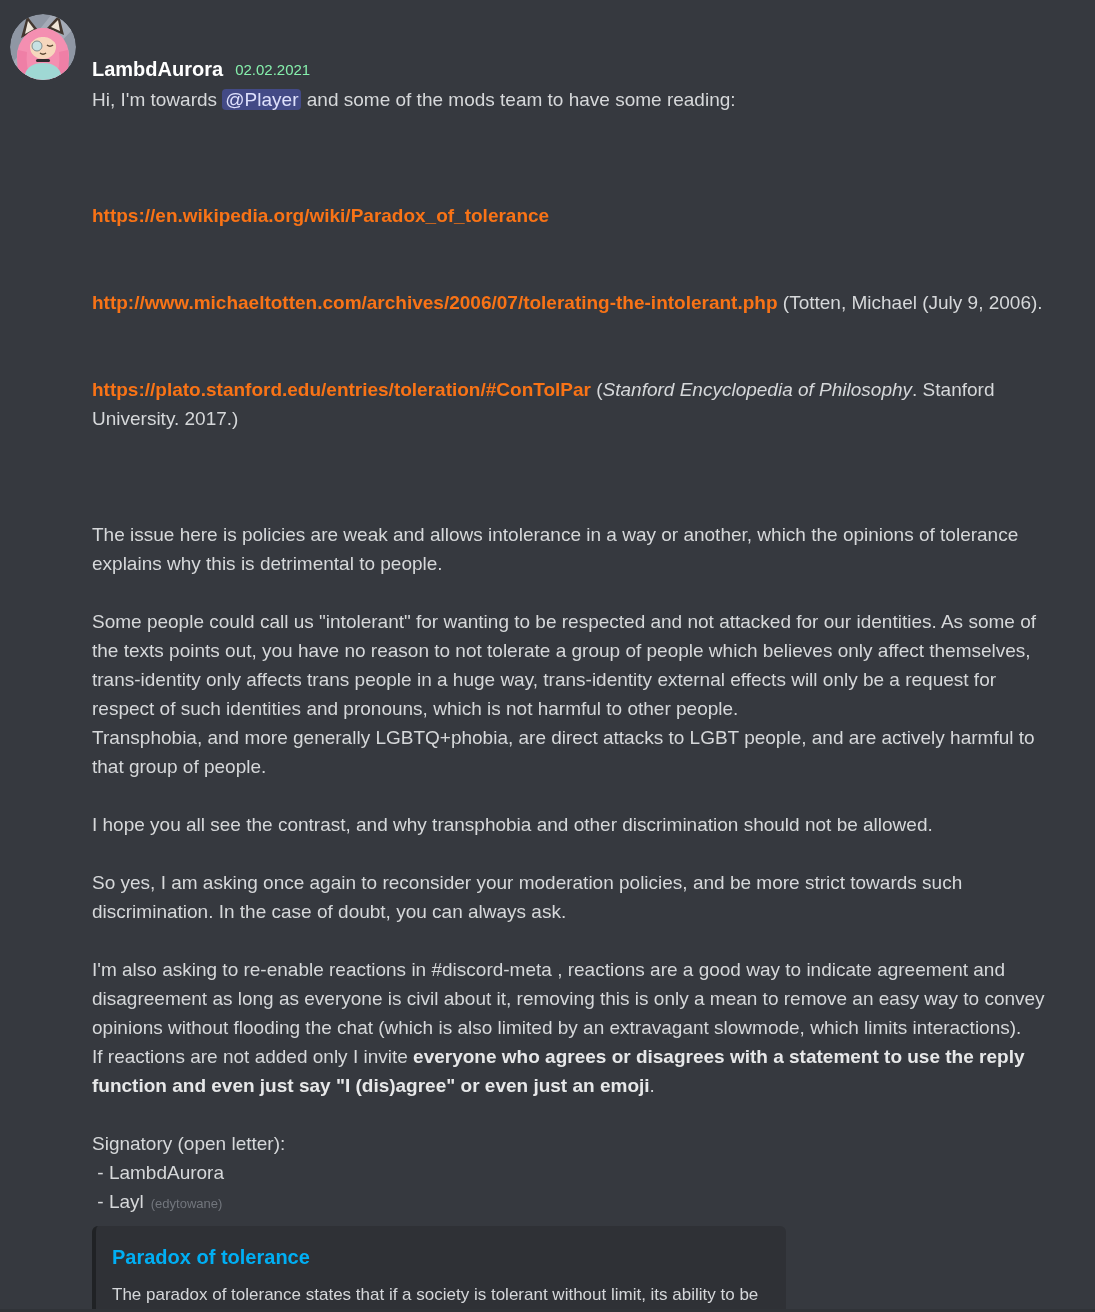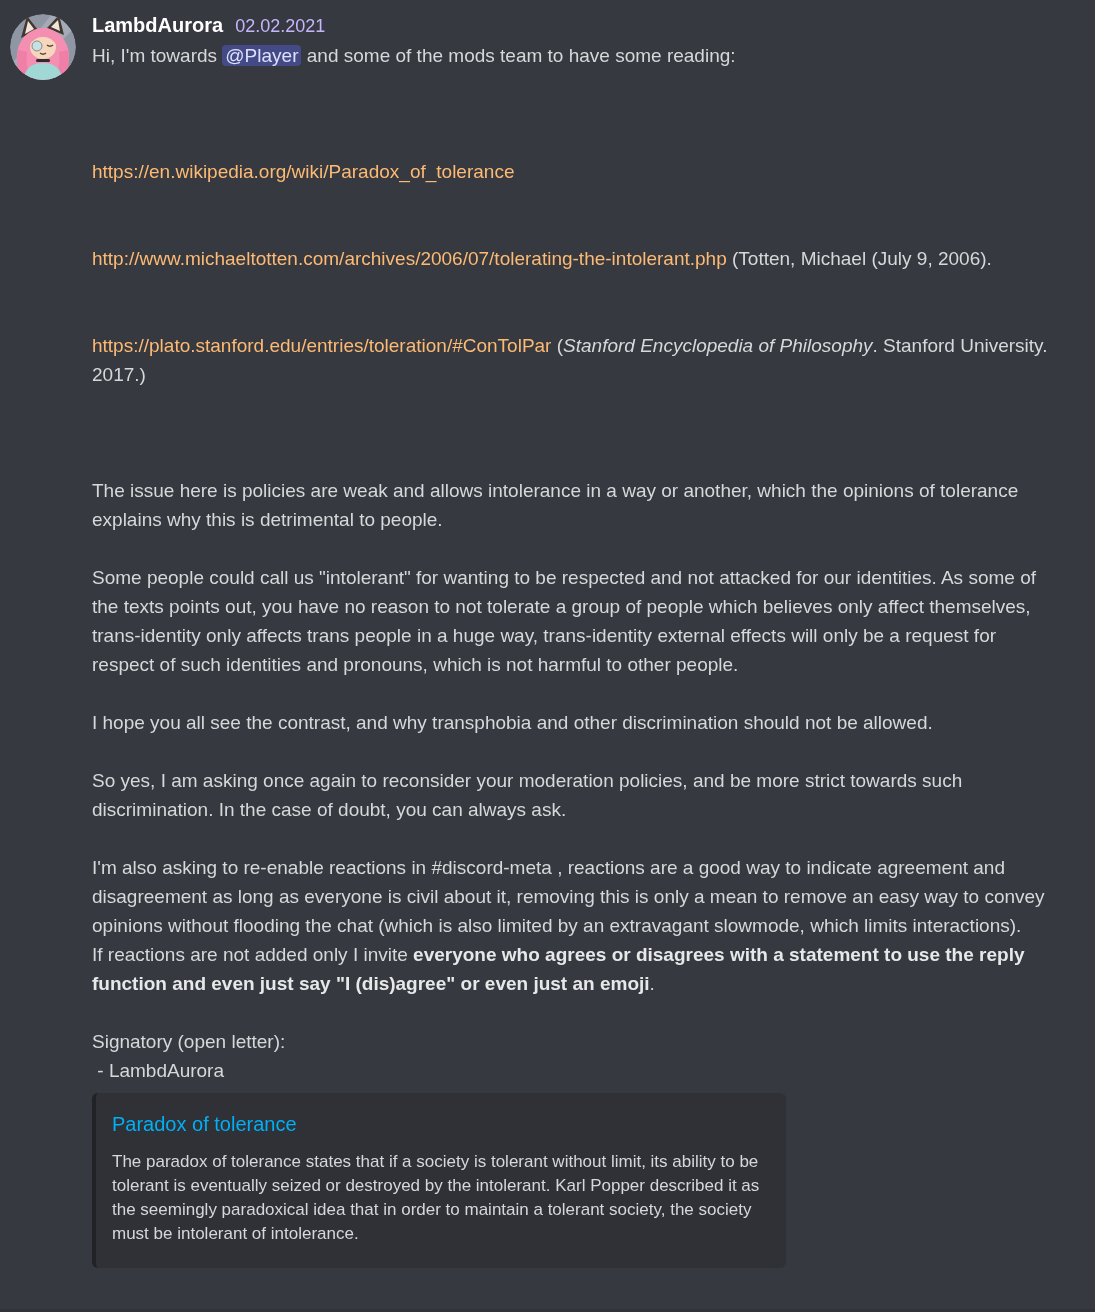--- a/index.html
+++ b/index.html
@@ -8,46 +8,46 @@
     background:#36393f;
     font-family:"Liberation Sans","DejaVu Sans",sans-serif;
     color:#dcddde;
     overflow:hidden;
     position:relative;
   }
   .message { display:flex; padding:14px 0 0 10px; }
   .avatar-col { width:82px; flex:none; }
   .avatar { width:66px; height:66px; border-radius:50%; overflow:hidden; cursor:pointer; }
   .content-col { width:960px; flex:none; }
-  .header-row { display:flex; align-items:flex-end; margin-bottom:4px; }
+  .header-row { display:flex; align-items:center; margin-bottom:4px;margin-top:44px; }
   .username { color:#ffffff; font-size:20px; font-weight:600; cursor:pointer; }
-  .timestamp { color:#c4b5fd; font-size:18px; margin-left:12px; }
+  .timestamp { color:#86efac; font-size:15px; margin-left:12px; }
   .para { font-size:19px; line-height:29px; white-space:pre-wrap; color:#d6d8da; }
   .gap { margin-top:29px; }
-  a.link { color:#fdba74; text-decoration:none; cursor:pointer; }
+  a.link { color:#f97316; text-decoration:none; cursor:pointer;font-weight:bold; }
   .mention {
     background:rgba(88,101,242,0.4);
     color:#dee0fc;
     border-radius:4px;
     padding:0 3px;
     cursor:pointer;
   }
   .bold { font-weight:700; color:#e7e8e9; }
   .italic { font-style:italic; }
   .edited { font-size:13px; color:#72767d; margin-left:7px; }
   
   .embed {
     margin-top:8px;
     width:694px;
     background:#2f3136;
     border-left:4px solid #202225;
     border-radius:6px;
     padding:20px 20px 22px 16px;
   }
-  .embed-title { color:#00aff4; font-size:20px; font-weight:400; margin-bottom:14px; cursor:pointer; }
+  .embed-title { color:#00aff4; font-size:20px; font-weight:700; margin-bottom:14px; cursor:pointer; }
   .embed-desc { font-size:17px; line-height:24px; color:#d5d7da; }
   .bottom-strip { position:absolute; left:0; right:0; bottom:0; height:3px; background:#303338; }
 </style>
 </head>
 <body>
 
 <div class="message">
   <div class="avatar-col">
     <div class="avatar">
       <svg width="66" height="66" viewBox="0 0 66 66">
@@ -88,31 +88,33 @@
 
     <div class="para gap">
       <div><a class="link">https://en.wikipedia.org/wiki/Paradox_of_tolerance</a></div>
       <div><a class="link">http://www.michaeltotten.com/archives/2006/07/tolerating-the-intolerant.php</a><span> (Totten, Michael (July 9, 2006).</span></div>
       <div><a class="link">https://plato.stanford.edu/entries/toleration/#ConTolPar</a><span> (</span><span class="italic">Stanford Encyclopedia of Philosophy</span><span>. Stanford University. 2017.)</span></div>
     </div>
 
     <div class="para gap">The issue here is policies are weak and allows intolerance in a way or another, which the opinions of tolerance explains why this is detrimental to people.</div>
 
     <div class="para gap">Some people could call us "intolerant" for wanting to be respected and not attacked for our identities. As some of the texts points out, you have no reason to not tolerate a group of people which believes only affect themselves, trans-identity only affects trans people in a huge way, trans-identity external effects will only be a request for respect of such identities and pronouns, which is not harmful to other people.</div>
+    <div class="para">Transphobia, and more generally LGBTQ+phobia, are direct attacks to LGBT people, and are actively harmful to that group of people.</div>
 
     <div class="para gap">I hope you all see the contrast, and why transphobia and other discrimination should not be allowed.</div>
 
 
     <div class="para gap">So yes, I am asking once again to reconsider your moderation policies, and be more strict towards such discrimination. In the case of doubt, you can always ask.</div>
 
     <div class="para gap">I'm also asking to re-enable reactions in #discord-meta , reactions are a good way to indicate agreement and disagreement as long as everyone is civil about it, removing this is only a mean to remove an easy way to convey opinions without flooding the chat (which is also limited by an extravagant slowmode, which limits interactions).</div>
     <div class="para"><span>If reactions are not added only I invite </span><span class="bold">everyone who agrees or disagrees with a statement to use the reply function and even just say "I (dis)agree" or even just an emoji</span><span>.</span></div>
 
     <div class="para gap">Signatory (open letter):</div>
     <div class="para"> - LambdAurora</div>
+    <div class="para"><span> - Layl</span><span class="edited">(edytowane)</span></div>
 
     <div class="embed">
       <div class="embed-title">Paradox of tolerance</div>
       <div class="embed-desc">The paradox of tolerance states that if a society is tolerant without limit, its ability to be tolerant is eventually seized or destroyed by the intolerant. Karl Popper described it as the seemingly paradoxical idea that in order to maintain a tolerant society, the society must be intolerant of intolerance.</div>
     </div>
 
   </div>
 </div>
 
 <div class="bottom-strip"></div>

